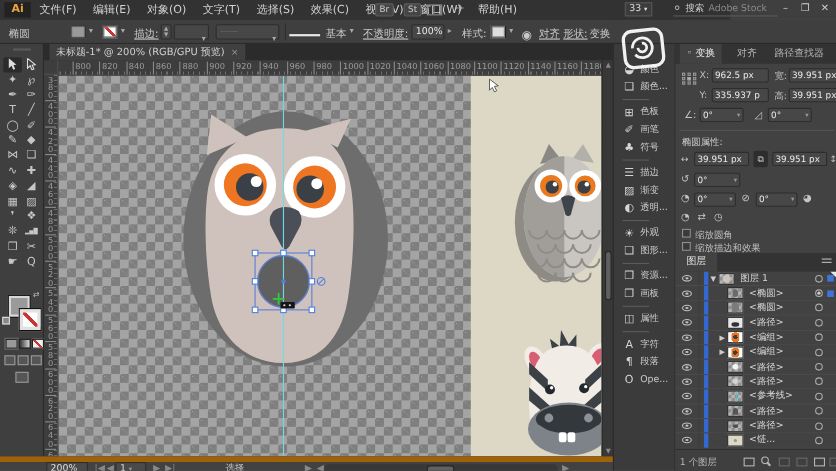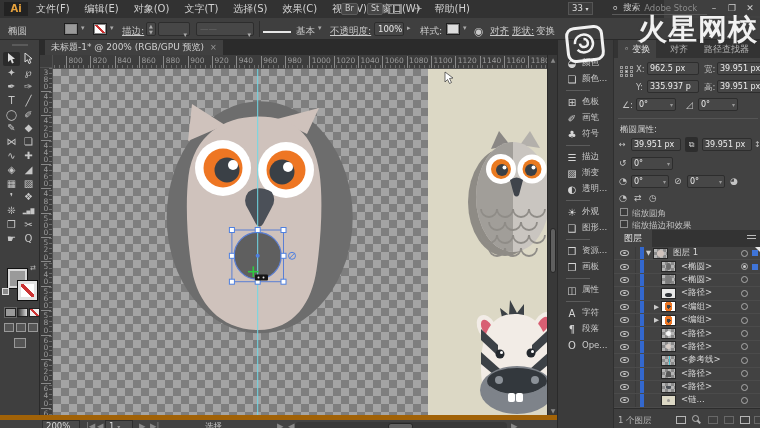--- a/index.html
+++ b/index.html
@@ -756,14 +756,13 @@
     </div>
   </div>
 </div>
 
 <div class="abs" id="watermark">
   <div id="wmlogo">
     <svg width="31" height="29" viewBox="0 0 31 29">
         <path d="M15 14 m-9 0 a9 9 0 1 1 2 6 M15 14 m-4 0 a4 4 0 1 0 4 -4" stroke="#fff" stroke-width="2.5" fill="none"></path>
       </svg>
   </div>
-  <div id="wmtitle">火星网校</div>
 </div>
 
 </body></html>

